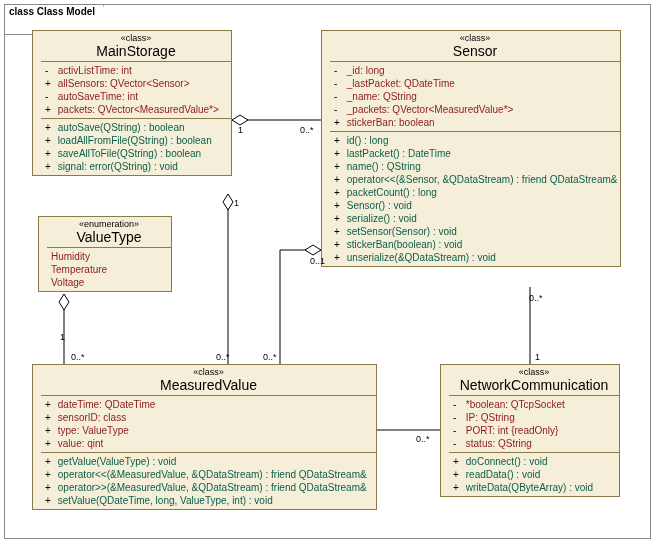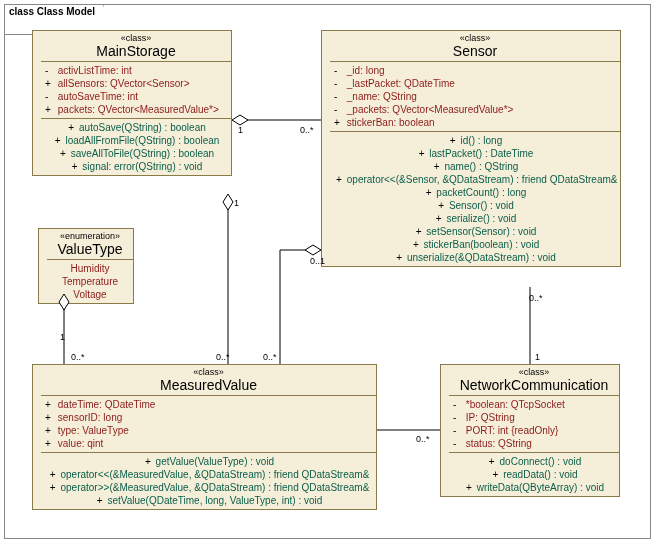--- a/index.html
+++ b/index.html
@@ -49,21 +49,21 @@
     font-size: 9px;
   }
   .class-name {
     font-weight: normal;
     font-size: 14px;
   }
   .section {
     border-bottom: 1px solid #8a7a4a;
     padding: 2px 4px;
   }
-  .section:last-child { border-bottom: none; text-align: center; }
+  .section:last-child { border-bottom: none; }
   .row {
     white-space: nowrap;
     line-height: 13px;
     font-size: 10px;
   }
   .vis { display:inline-block; width:10px; }
   .attr-name { color: #8c1a1a; }
   .op-name { color: #0a5d4a; }
   svg.overlay {
     position: absolute;
@@ -126,40 +126,40 @@
       <div class="row"><span class="vis">+</span> <span class="op-name">operator&lt;&lt;(&amp;Sensor, &amp;QDataStream) : friend QDataStream&amp;</span></div>
       <div class="row"><span class="vis">+</span> <span class="op-name">packetCount() : long</span></div>
       <div class="row"><span class="vis">+</span> <span class="op-name">Sensor() : void</span></div>
       <div class="row"><span class="vis">+</span> <span class="op-name">serialize() : void</span></div>
       <div class="row"><span class="vis">+</span> <span class="op-name">setSensor(Sensor) : void</span></div>
       <div class="row"><span class="vis">+</span> <span class="op-name">stickerBan(boolean) : void</span></div>
       <div class="row"><span class="vis">+</span> <span class="op-name">unserialize(&amp;QDataStream) : void</span></div>
     </div>
 </div>
 
-<div class="class-box" style="left:38px; top:228px; width:96px;">
+<div class="class-box" style="left:38px; top:216px; width:134px;">
   <div class="class-header">
     <div class="stereotype">«enumeration»</div>
     <div class="class-name">ValueType</div>
   </div>
   <div class="section" id="vt-lits">
       <div class="row"><span class="attr-name">Humidity</span></div>
       <div class="row"><span class="attr-name">Temperature</span></div>
       <div class="row"><span class="attr-name">Voltage</span></div>
     </div>
 </div>
 
 <div class="class-box" style="left:32px; top:364px; width:345px;">
   <div class="class-header">
     <div class="stereotype">«class»</div>
     <div class="class-name">MeasuredValue</div>
   </div>
   <div class="section" id="mv-attrs">
       <div class="row"><span class="vis">+</span> <span class="attr-name">dateTime: QDateTime</span></div>
-      <div class="row"><span class="vis">+</span> <span class="attr-name">sensorID: long</span></div>
+      <div class="row"><span class="vis">+</span> <span class="attr-name">sensorID: class</span></div>
       <div class="row"><span class="vis">+</span> <span class="attr-name">type: ValueType</span></div>
       <div class="row"><span class="vis">+</span> <span class="attr-name">value: qint</span></div>
     </div>
   <div class="section" id="mv-ops">
       <div class="row"><span class="vis">+</span> <span class="op-name">getValue(ValueType) : void</span></div>
       <div class="row"><span class="vis">+</span> <span class="op-name">operator&lt;&lt;(&amp;MeasuredValue, &amp;QDataStream) : friend QDataStream&amp;</span></div>
       <div class="row"><span class="vis">+</span> <span class="op-name">operator&gt;&gt;(&amp;MeasuredValue, &amp;QDataStream) : friend QDataStream&amp;</span></div>
       <div class="row"><span class="vis">+</span> <span class="op-name">setValue(QDateTime, long, ValueType, int) : void</span></div>
     </div>
 </div>

